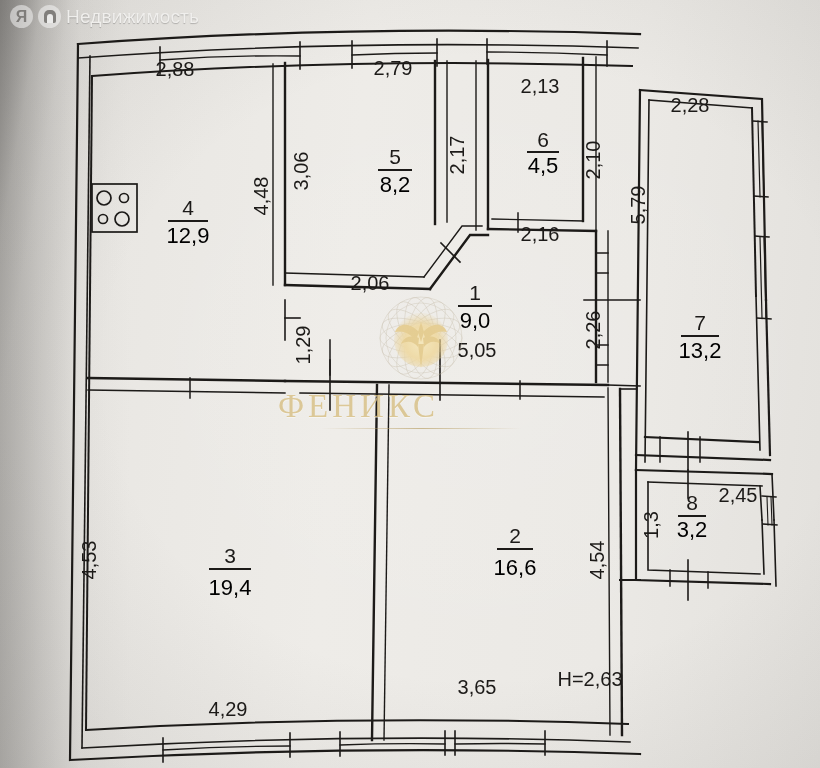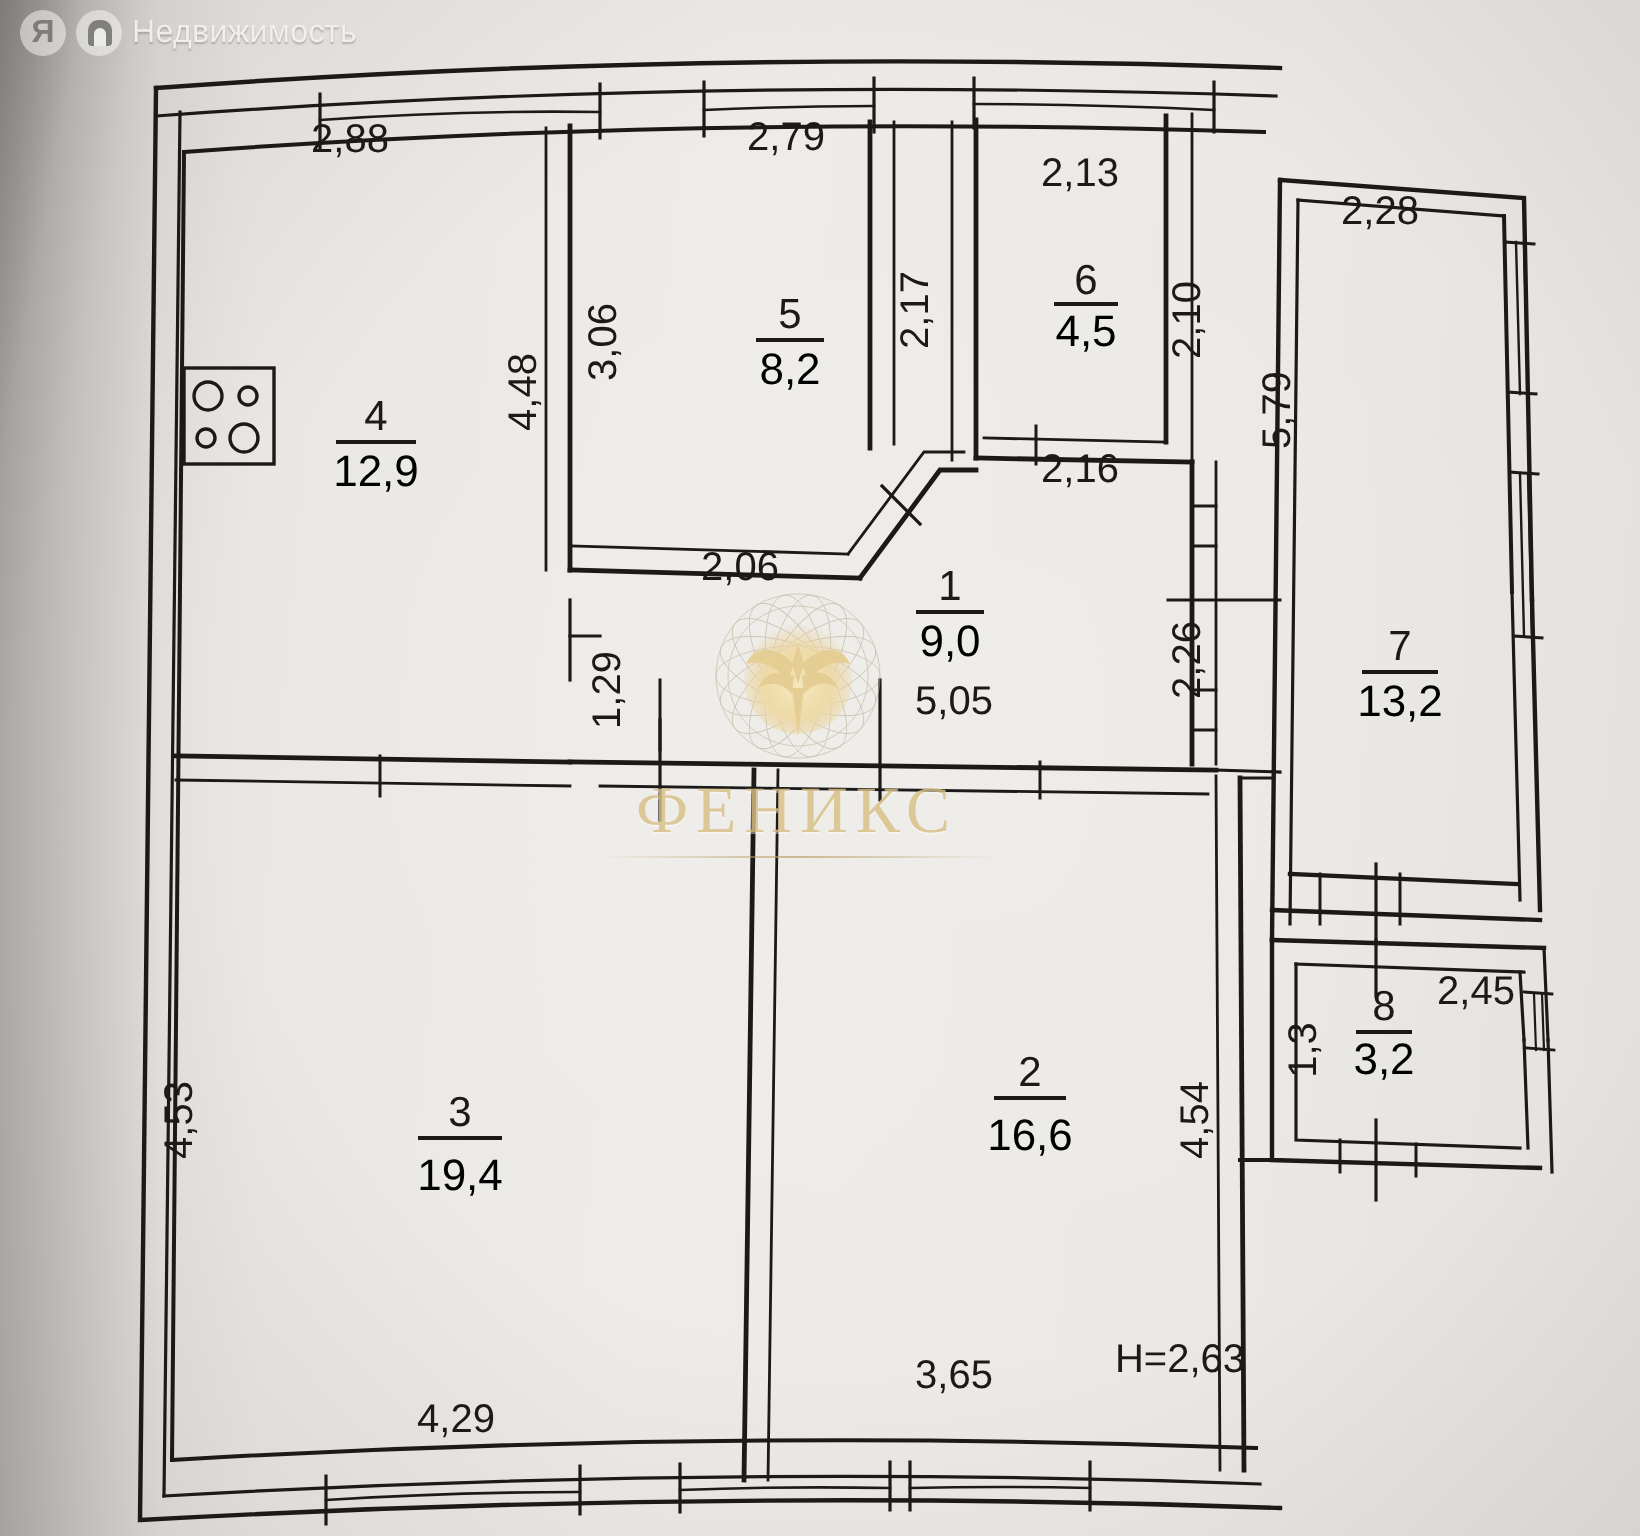--- a/index.html
+++ b/index.html
@@ -66,29 +66,29 @@
     background: #7d7b78;
     border-radius: 5px 5px 2px 2px;
     position: relative;
   }
   .ya-house::after {
     content: ""; position: absolute; left: 3px; top: 4px;
     width: 6px; height: 9px; background: rgba(248,248,248,.92);
     border-radius: 3px 3px 0 0;
   }
   #yandex-wm .wm-text {
-    color: #f2f1ef; font-size: 16px; letter-spacing: .2px;
+    color: #f2f1ef; font-size: 19px; letter-spacing: .2px;
     text-shadow: 0 1px 1px rgba(70,70,70,.35);
     font-family: "Liberation Sans", sans-serif;
   }
 
   
   #phoenix-wm {
-    position: absolute; left: 256px; top: 292px;
-    width: 285px; text-align: center; z-index: 35;
+    position: absolute; left: 278px; top: 292px;
+    width: 285px; z-index: 35;
     pointer-events: none; opacity: .82;
   }
   #phoenix-circle {
     width: 92px; height: 92px; margin: 0 auto;
     position: relative;
   }
   #phoenix-name {
     margin-top: 4px;
     font-family: "Liberation Serif", serif;
     font-size: 33px; letter-spacing: 4px;

